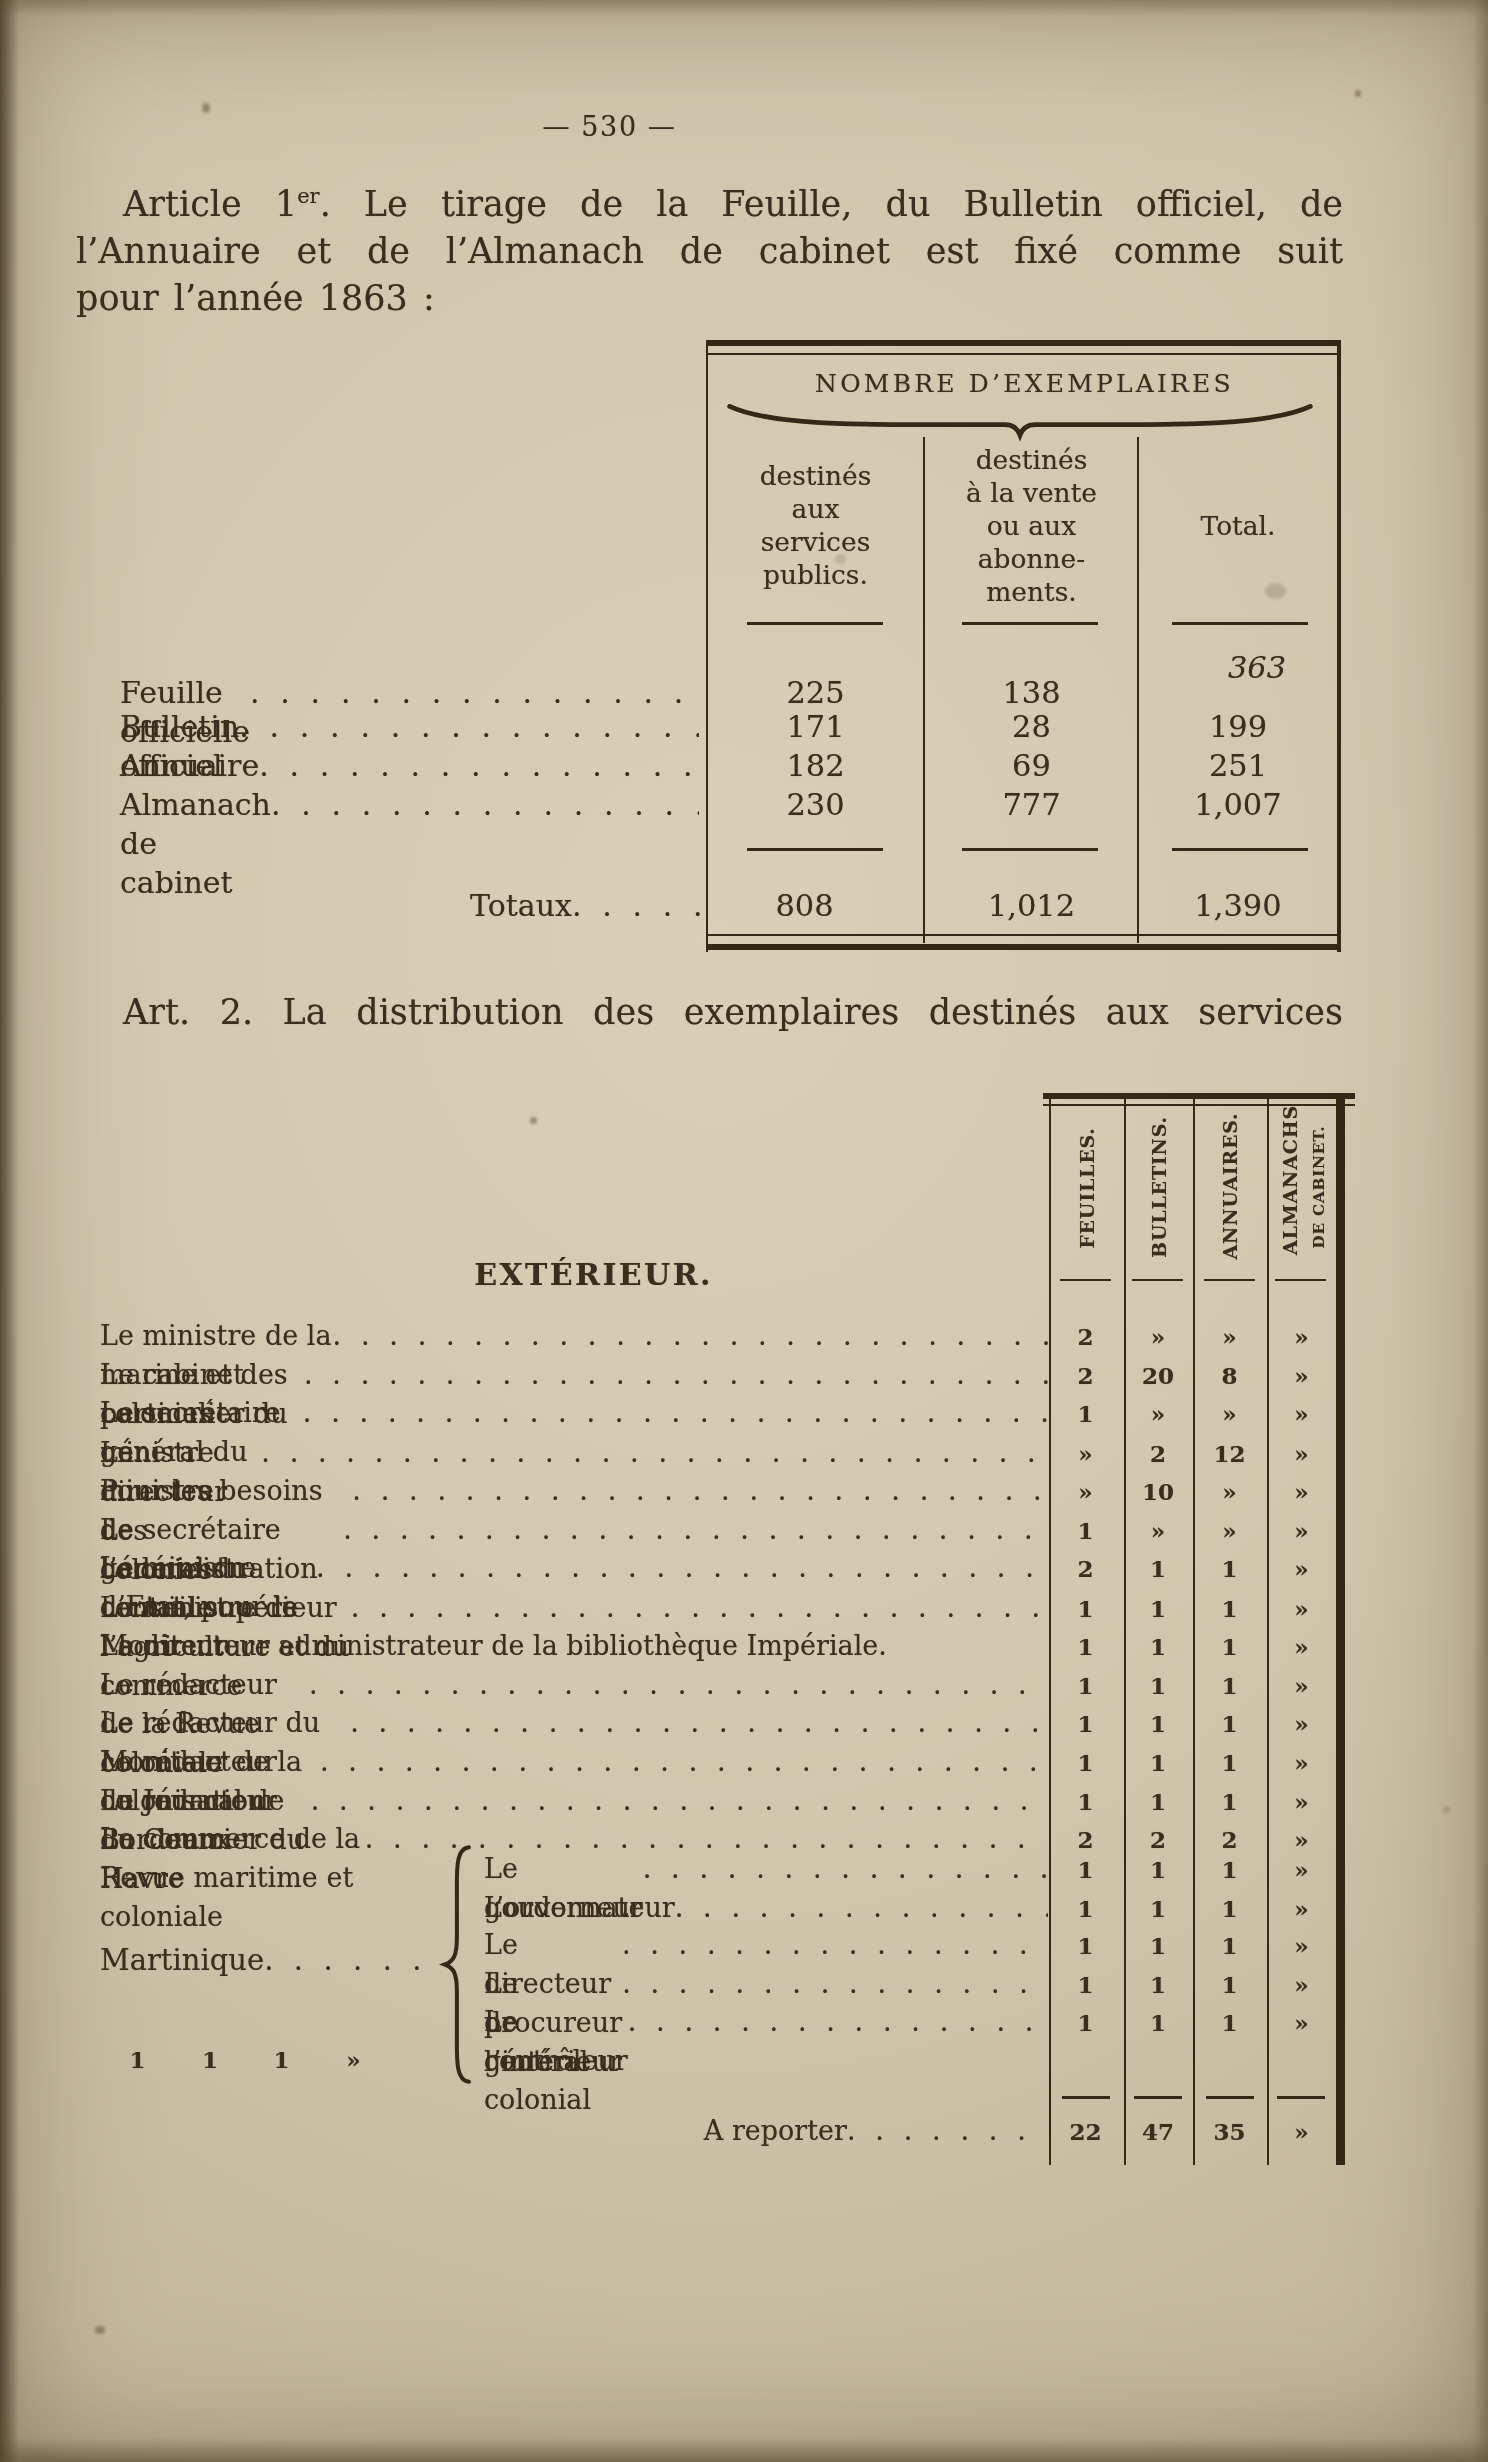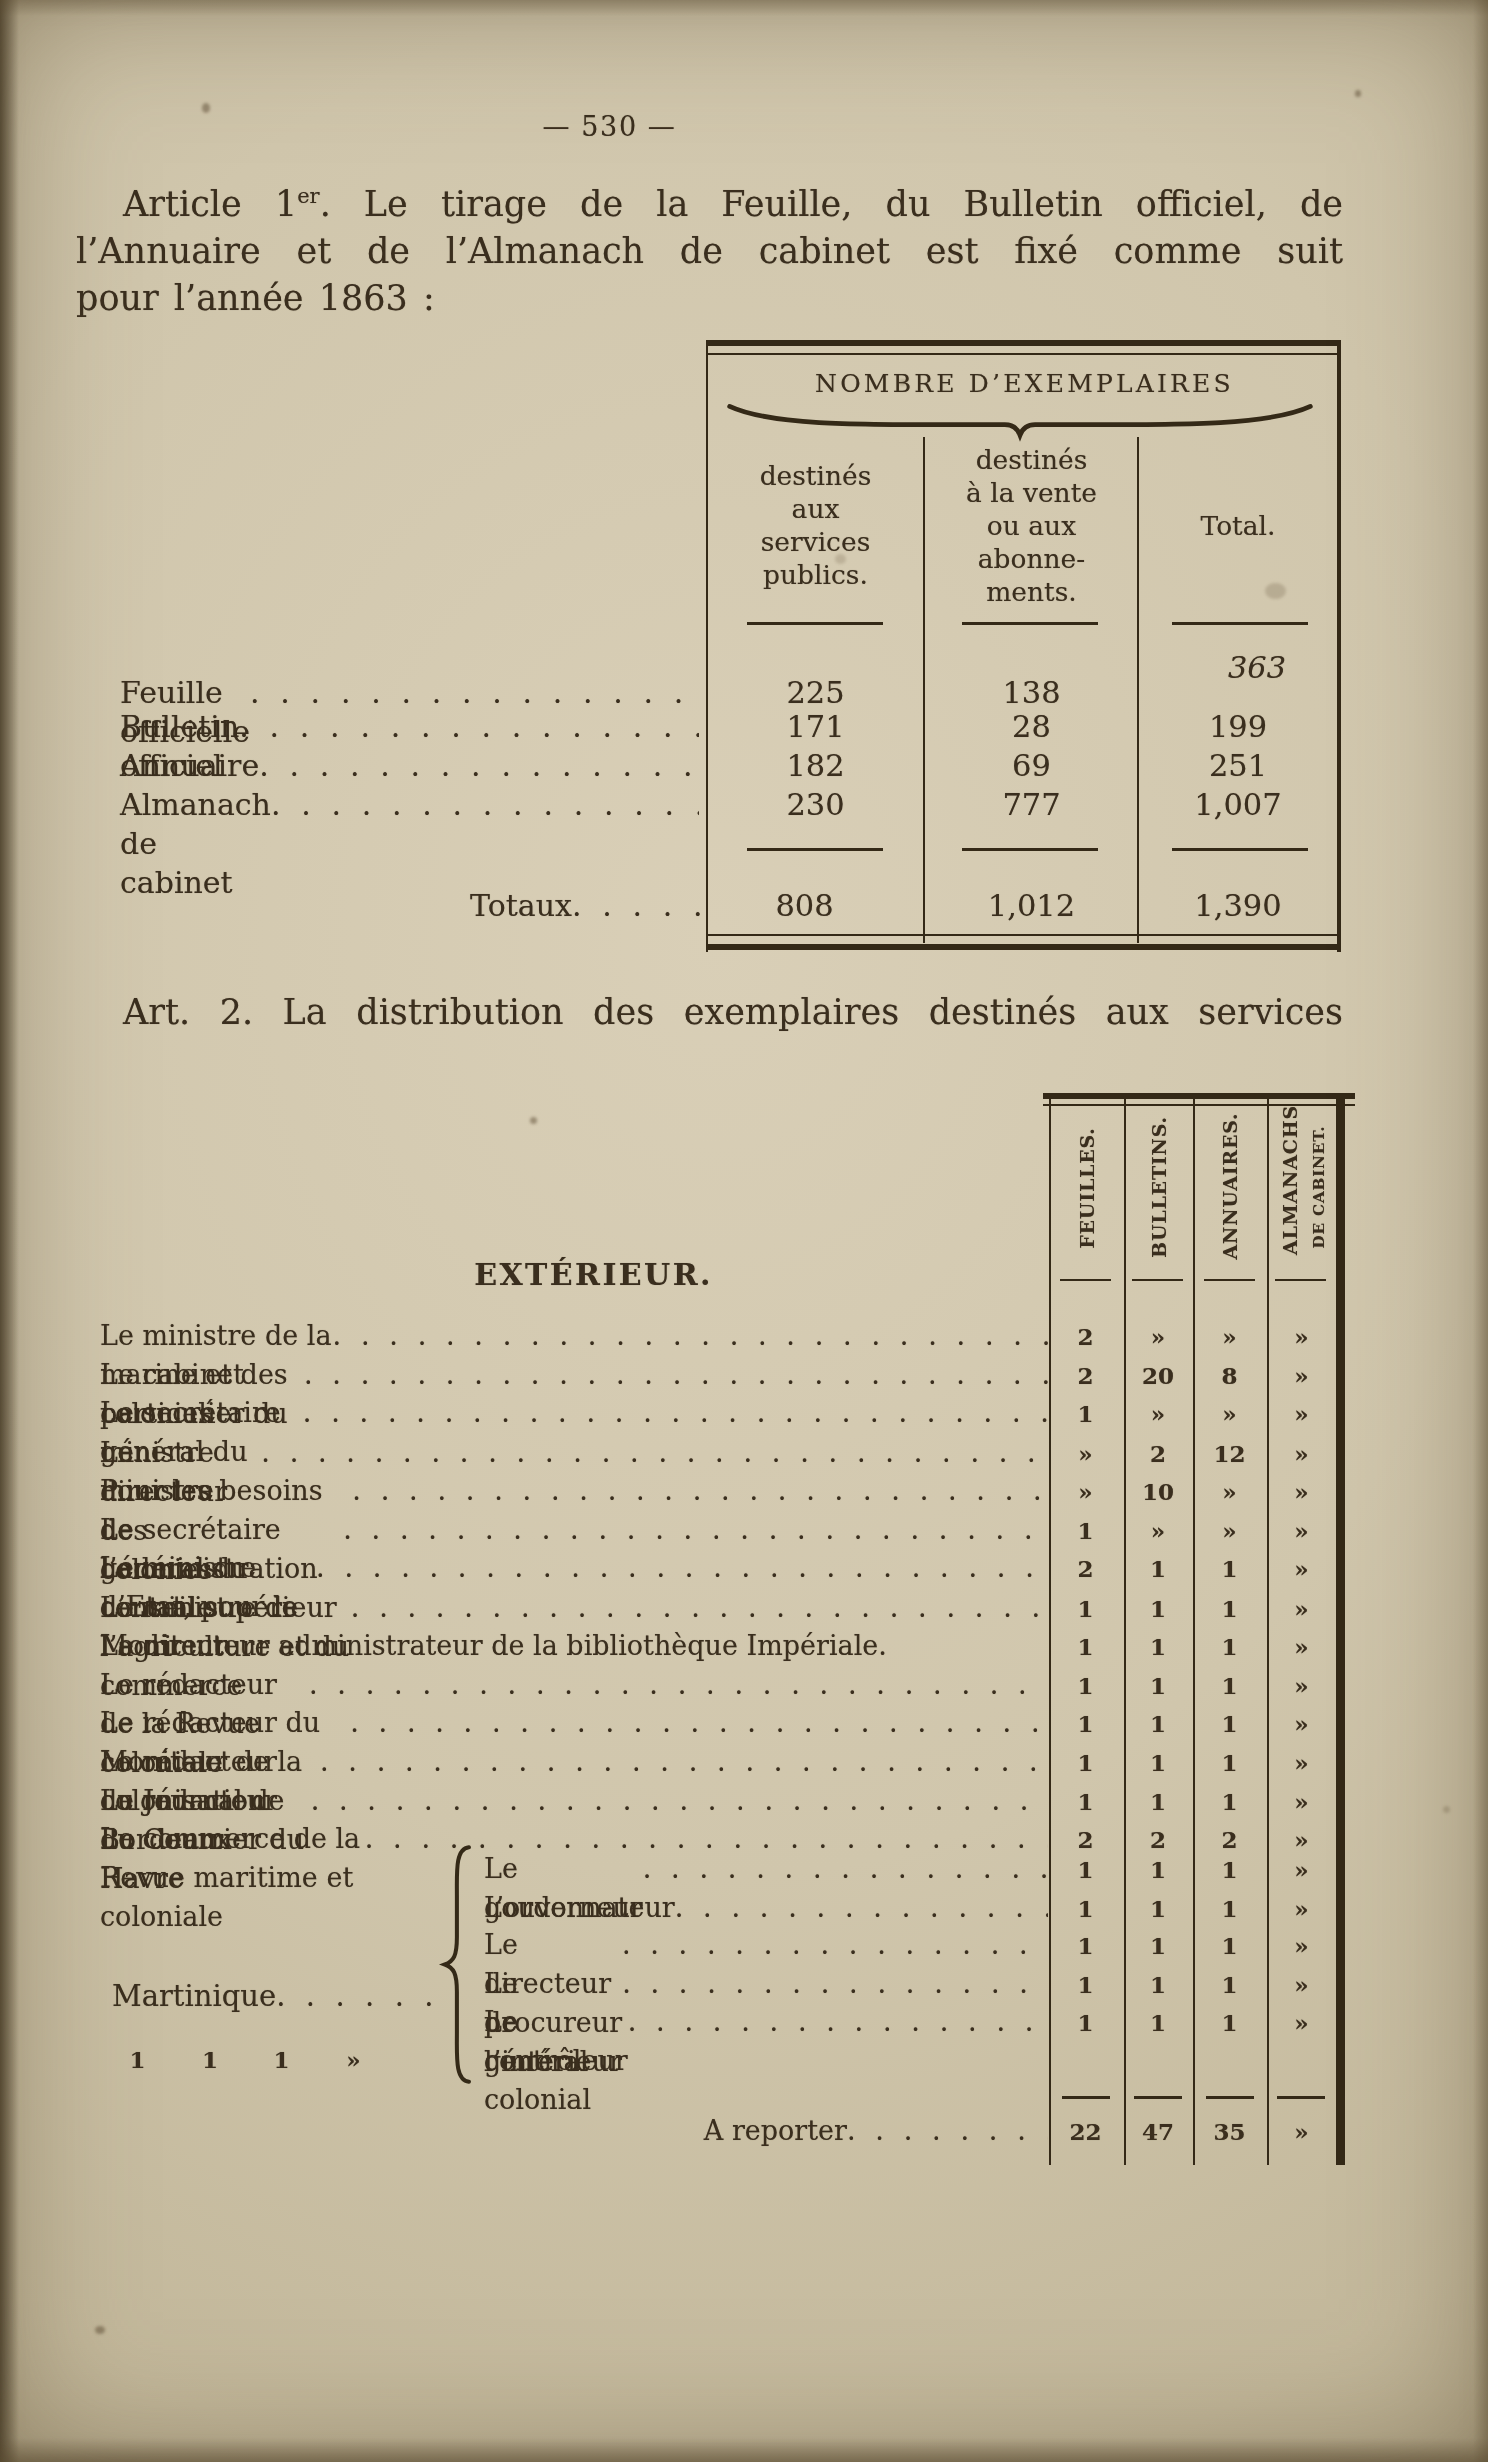--- a/index.html
+++ b/index.html
@@ -33,21 +33,21 @@
   .rot.small{font-size:15.2px;}
   .exterieur{position:absolute;left:76px;top:1257px;width:1035px;text-align:center;font-size:30px;letter-spacing:2.4px;font-weight:bold;}
   .t2row{position:absolute;left:100px;width:1237px;height:39px;line-height:39px;display:flex;align-items:baseline;font-size:27px;}
   .t2lab{flex:1 1 auto;display:flex;align-items:baseline;overflow:hidden;min-width:0;}
   .t2row.sub .t2lab{padding-left:384px;}
   .t2row.nolead .lead::after{content:"";}
   .t2c{flex:0 0 auto;text-align:center;font-size:23px;font-weight:600;}
   .c0{flex-basis:75px;}.c1{flex-basis:70px;}.c2{flex-basis:73px;}.c3{flex-basis:71px;}
   .t2row.total .t2lab{justify-content:flex-end;}
   .t2row.total .lead{flex:0 0 201px;}
-  .mart{position:absolute;left:112px;top:1941px;width:339px;height:39px;line-height:39px;font-size:29px;display:flex;align-items:flex-start;margin-top:36px;}
+  .mart{position:absolute;left:100px;top:1941px;width:339px;height:39px;line-height:39px;font-size:29px;display:flex;align-items:flex-start;}
   svg{position:absolute;overflow:visible;}
 </style>
 </head>
 <body>
 
 <div class="page">
 
   <div class="pageno">— 530 —</div>
 
   <div class="para" style="top:173px;">

